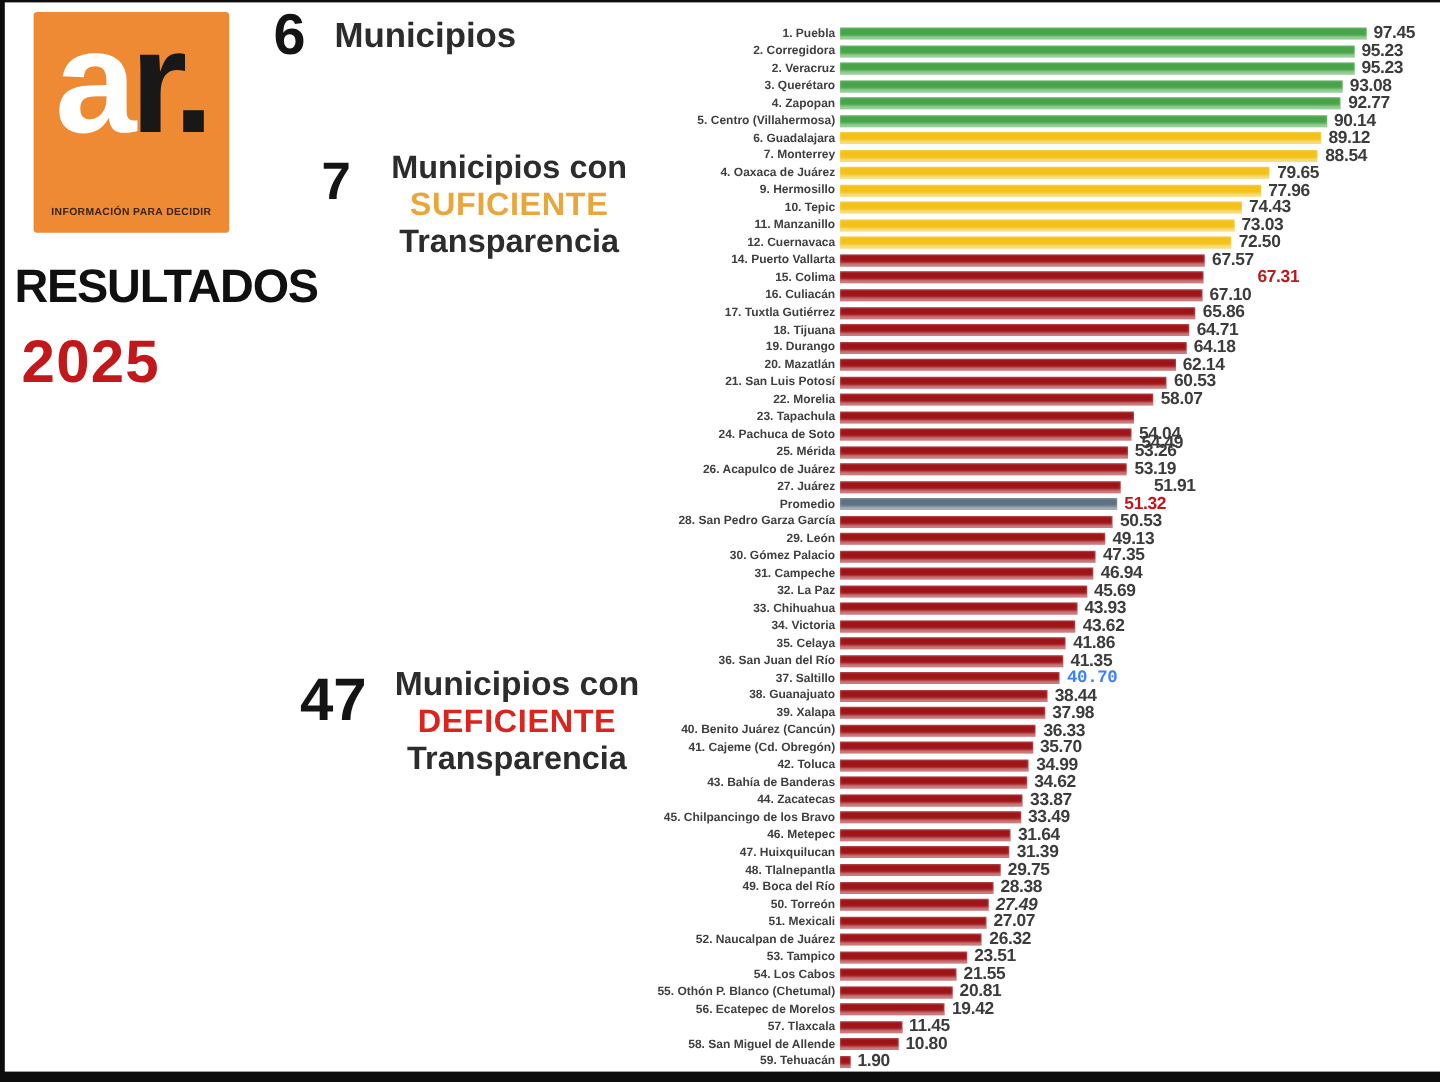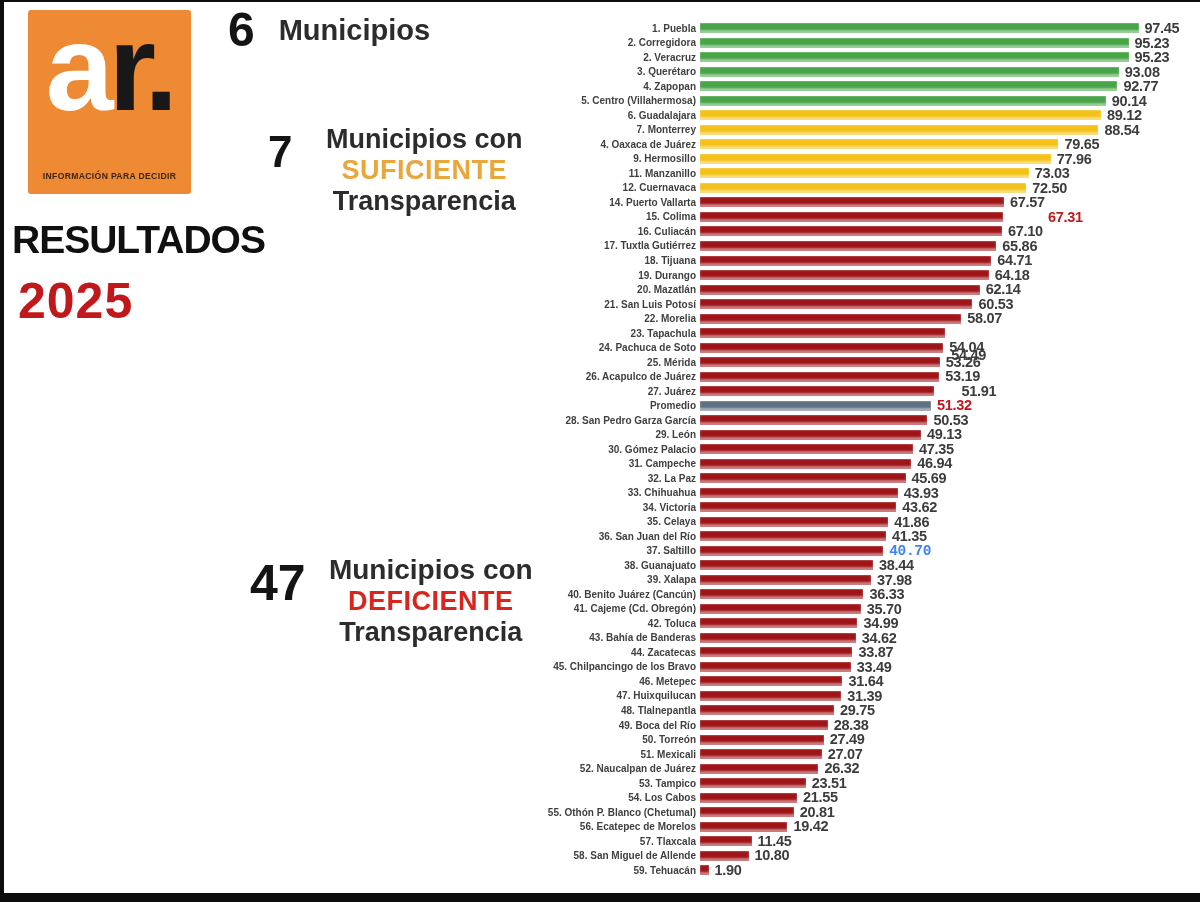--- a/index.html
+++ b/index.html
@@ -142,20 +142,25 @@
       <span class="clabel">4. Oaxaca de Juárez</span>
       <span class="cbar" style="width: 358.425px; background: rgb(243, 193, 23);"></span>
       <span class="cvalue" style="color: rgb(60, 60, 60);">79.65</span>
     </div>
     <div class="crow">
       <span class="clabel">9. Hermosillo</span>
       <span class="cbar" style="width: 350.82px; background: rgb(243, 193, 23);"></span>
       <span class="cvalue" style="color: rgb(60, 60, 60);">77.96</span>
     </div>
     <div class="crow">
+      <span class="clabel">10. Tepic</span>
+      <span class="cbar" style="width: 334.935px; background: rgb(243, 193, 23);"></span>
+      <span class="cvalue" style="color: rgb(60, 60, 60);">74.43</span>
+    </div>
+    <div class="crow">
       <span class="clabel">11. Manzanillo</span>
       <span class="cbar" style="width: 328.635px; background: rgb(243, 193, 23);"></span>
       <span class="cvalue" style="color: rgb(60, 60, 60);">73.03</span>
     </div>
     <div class="crow">
       <span class="clabel">12. Cuernavaca</span>
       <span class="cbar" style="width: 326.25px; background: rgb(243, 193, 23);"></span>
       <span class="cvalue" style="color: rgb(60, 60, 60);">72.50</span>
     </div>
     <div class="crow">
@@ -339,21 +344,21 @@
       <span class="cvalue" style="color: rgb(60, 60, 60);">29.75</span>
     </div>
     <div class="crow">
       <span class="clabel">49. Boca del Río</span>
       <span class="cbar" style="width: 127.71px; background: rgb(158, 20, 24);"></span>
       <span class="cvalue" style="color: rgb(60, 60, 60);">28.38</span>
     </div>
     <div class="crow">
       <span class="clabel">50. Torreón</span>
       <span class="cbar" style="width: 123.705px; background: rgb(158, 20, 24);"></span>
-      <span class="cvalue" style="color: rgb(60, 60, 60);">27.49</span>
+      <span class="cvalue" style="color: rgb(60, 60, 60); font-style: italic;">27.49</span>
     </div>
     <div class="crow">
       <span class="clabel">51. Mexicali</span>
       <span class="cbar" style="width: 121.815px; background: rgb(158, 20, 24);"></span>
       <span class="cvalue" style="color: rgb(60, 60, 60);">27.07</span>
     </div>
     <div class="crow">
       <span class="clabel">52. Naucalpan de Juárez</span>
       <span class="cbar" style="width: 118.44px; background: rgb(158, 20, 24);"></span>
       <span class="cvalue" style="color: rgb(60, 60, 60);">26.32</span>

